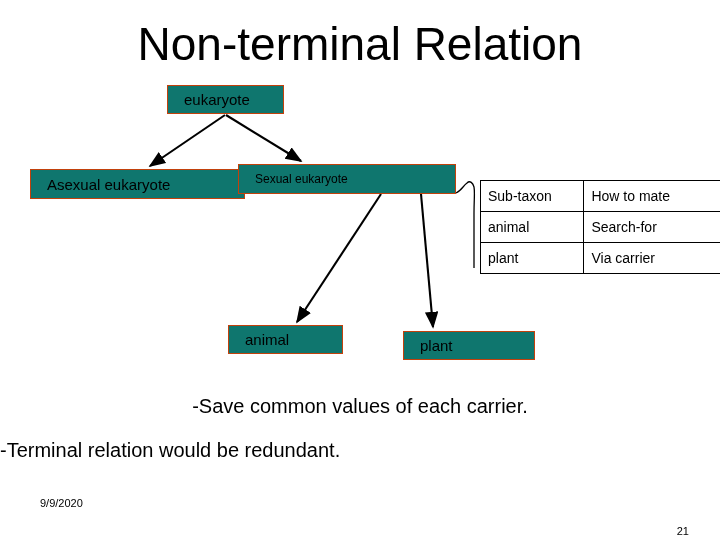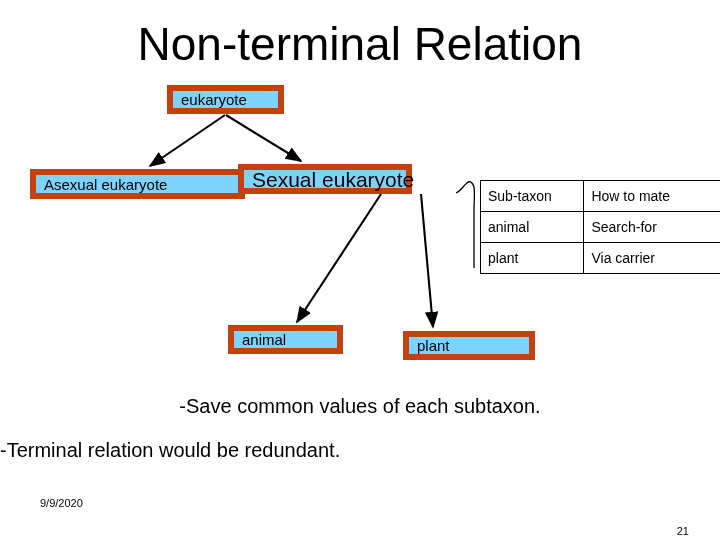--- a/index.html
+++ b/index.html
@@ -28,33 +28,33 @@
     line-height: 40px;
     font-weight: normal;
     letter-spacing: 0px;
     white-space: nowrap;
   }
 
   
   .node-box {
     position: absolute;
     box-sizing: border-box;
-    border: 6px solid #c2410c;
-    background: #7dd3fc;
+    border: 1px solid #c2410c;
+    background: #0f766e;
     font-size: 15px;
     line-height: 1;
     display: flex;
     align-items: center;
-    padding-left: 8px;
+    padding-left: 16px;
     white-space: nowrap;
     z-index: 3;
   }
   #box-eukaryote   { left: 167px; top: 85px;  width: 117px; height: 29px; }
   #box-asexual     { left: 2px;   top: 169px; width: 215px; height: 30px; margin-left: 28px; }
-  #box-sexual      { left: 238px; top: 164px; width: 174px; height: 30px; font-size: 21px; }
+  #box-sexual      { left: 238px; top: 164px; width: 218px; height: 30px; font-size: 12px; }
   #box-animal      { left: 228px; top: 325px; width: 115px; height: 29px; }
   #box-plant       { left: 403px; top: 331px; width: 132px; height: 29px; }
 
   
   #connectors {
     position: absolute;
     left: 0;
     top: 0;
     width: 720px;
     height: 540px;
@@ -158,21 +158,21 @@
         <td class="col-a">animal</td>
         <td class="col-b">Search-for</td>
       </tr>
       <tr>
         <td class="col-a">plant</td>
         <td class="col-b">Via carrier</td>
       </tr>
     </tbody>
   </table>
 
-  <div class="bullet-line" id="bullet-0">-Save common values of each subtaxon.</div>
+  <div class="bullet-line" id="bullet-0">-Save common values of each carrier.</div>
 
   <div class="bullet-line" id="bullet-1">-Terminal relation would be redundant.</div>
 
   <div class="footer-text" id="footer-date">9/9/2020</div>
 
   <div class="footer-text" id="footer-page">21</div>
 
 </div>
 
 </body></html>

